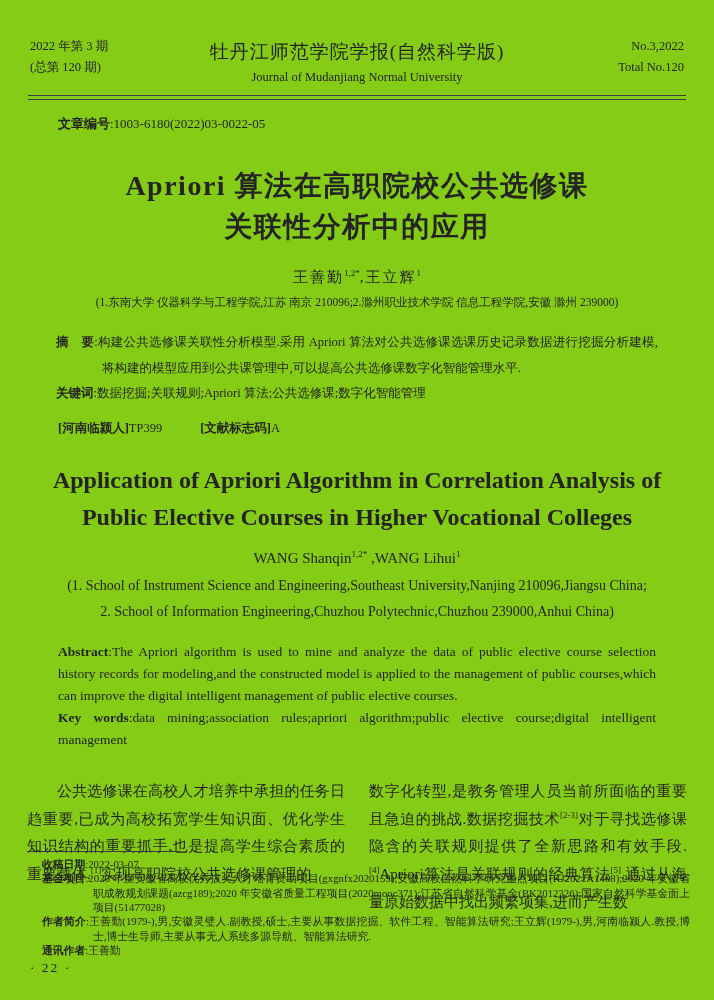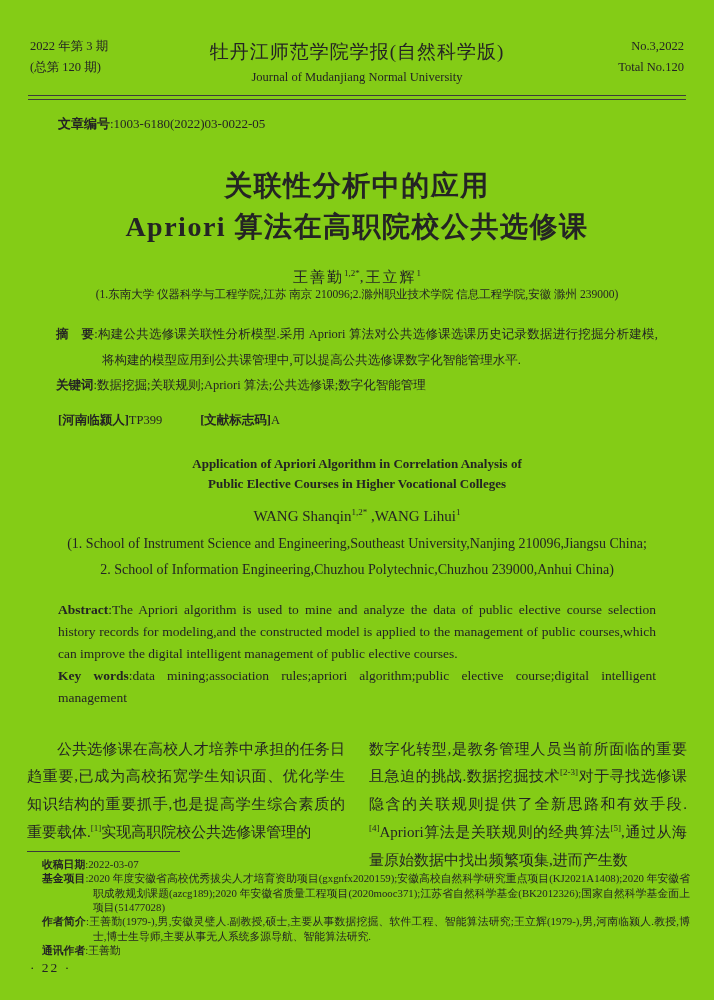--- a/index.html
+++ b/index.html
@@ -18,26 +18,26 @@
   .hdr-right{width:160px;text-align:right;}
   .rule-double{margin:3px 28px 0 28px;height:3px;
     border-top:1.6px solid #3c3c3c;border-bottom:1px solid #3c3c3c;}
   
   .article-no{margin:15px 0 0 58px;font-size:13px;}
   .lbl{font-weight:bold;}
   .title-cn{margin-top:33px;text-align:center;font-size:28px;font-weight:bold;
     line-height:1.45;letter-spacing:1.5px;}
   .authors-cn{margin-top:21px;text-align:center;font-size:15px;letter-spacing:2px;}
   sup{font-size:9px;letter-spacing:0;}
-  .affil-cn{margin-top:0;text-align:center;font-size:11.5px;}
+  .affil-cn{margin-top:8px;text-align:center;font-size:11.5px;}
   .abs-cn{margin:20px 56px 0 56px;font-size:12.5px;line-height:2.05;text-align:justify;}
   .abs-cn .hang{padding-left:46px;text-indent:-46px;margin:0;}
   .clc{margin:13px 0 0 58px;font-size:12.5px;}
   .clc .item2{margin-left:38px;}
-  .title-en{margin-top:25px;text-align:center;font-size:13px;font-weight:bold;line-height:1.55;}
+  .title-en{margin-top:25px;text-align:center;font-size:24px;font-weight:bold;line-height:1.55;}
   .authors-en{margin-top:13px;text-align:center;font-size:15px;}
   .affil-en{margin-top:6px;text-align:center;font-size:14px;line-height:1.8;}
   .abs-en{margin:17px 58px 0 58px;font-size:13.5px;line-height:1.63;text-align:justify;}
   .abs-en p{margin:0;}
   
   .body-cols{display:flex;gap:24px;margin:27px 27px 0 27px;
     font-size:15px;line-height:1.85;text-align:justify;}
   .bcol{flex:1;min-width:0;}
   .bcol p{margin:0;}
   .bcol .indent{text-indent:2em;}
@@ -65,22 +65,22 @@
     <div class="hdr-right">
       <div>No.3,2022</div>
       <div>Total No.120</div>
     </div>
   </div>
   <div class="rule-double"></div>
 
   <div class="article-no"><span class="lbl">文章编号</span><span>:1003-6180(2022)03-0022-05</span></div>
 
   <div class="title-cn">
+    <div>Apriori 算法在高职院校公共选修课</div>
     <div>关联性分析中的应用</div>
-    <div>Apriori 算法在高职院校公共选修课</div>
   </div>
 
   <div class="authors-cn"><span>王善勤</span><sup>1,2*</sup><span>,</span><span>王立辉</span><sup>1</sup></div>
 
   <div class="affil-cn">(1.东南大学 仪器科学与工程学院,江苏 南京 210096;2.滁州职业技术学院 信息工程学院,安徽 滁州 239000)</div>
 
   <div class="abs-cn">
     <p class="hang"><span class="lbl">摘　要</span><span>:构建公共选修课关联性分析模型.采用 Apriori 算法对公共选修课选课历史记录数据进行挖掘分析建模,将构建的模型应用到公共课管理中,可以提高公共选修课数字化智能管理水平.</span></p>
     <p class="hang"><span class="lbl">关键词</span><span>:数据挖掘;关联规则;Apriori 算法;公共选修课;数字化智能管理</span></p>
   </div>

